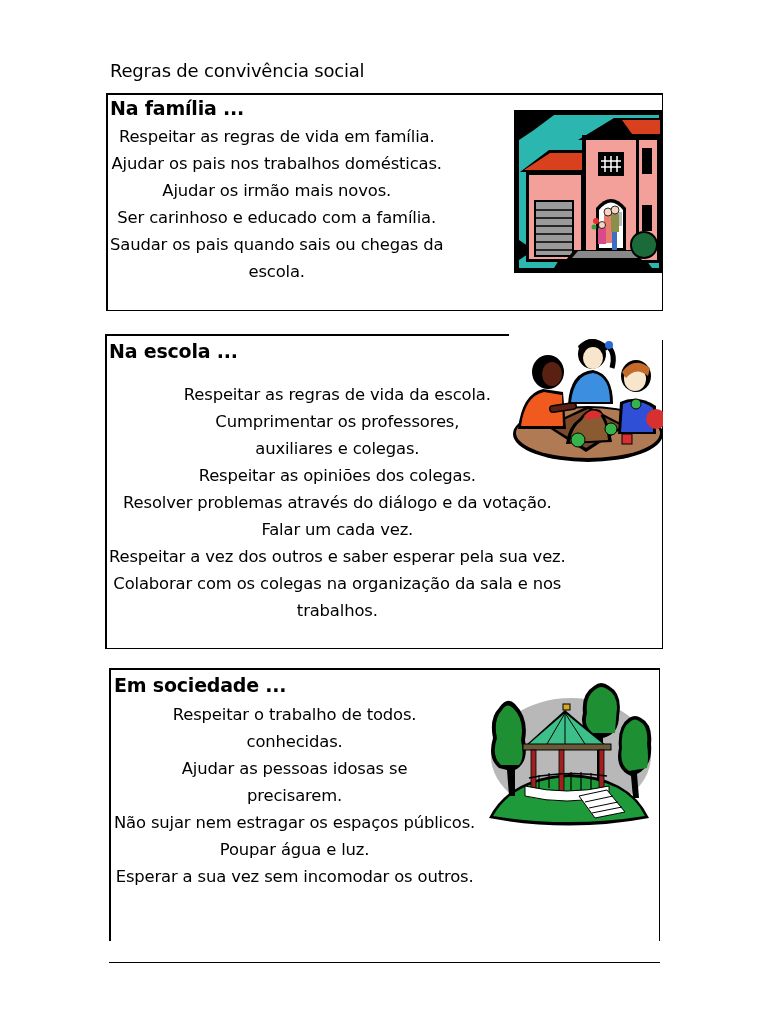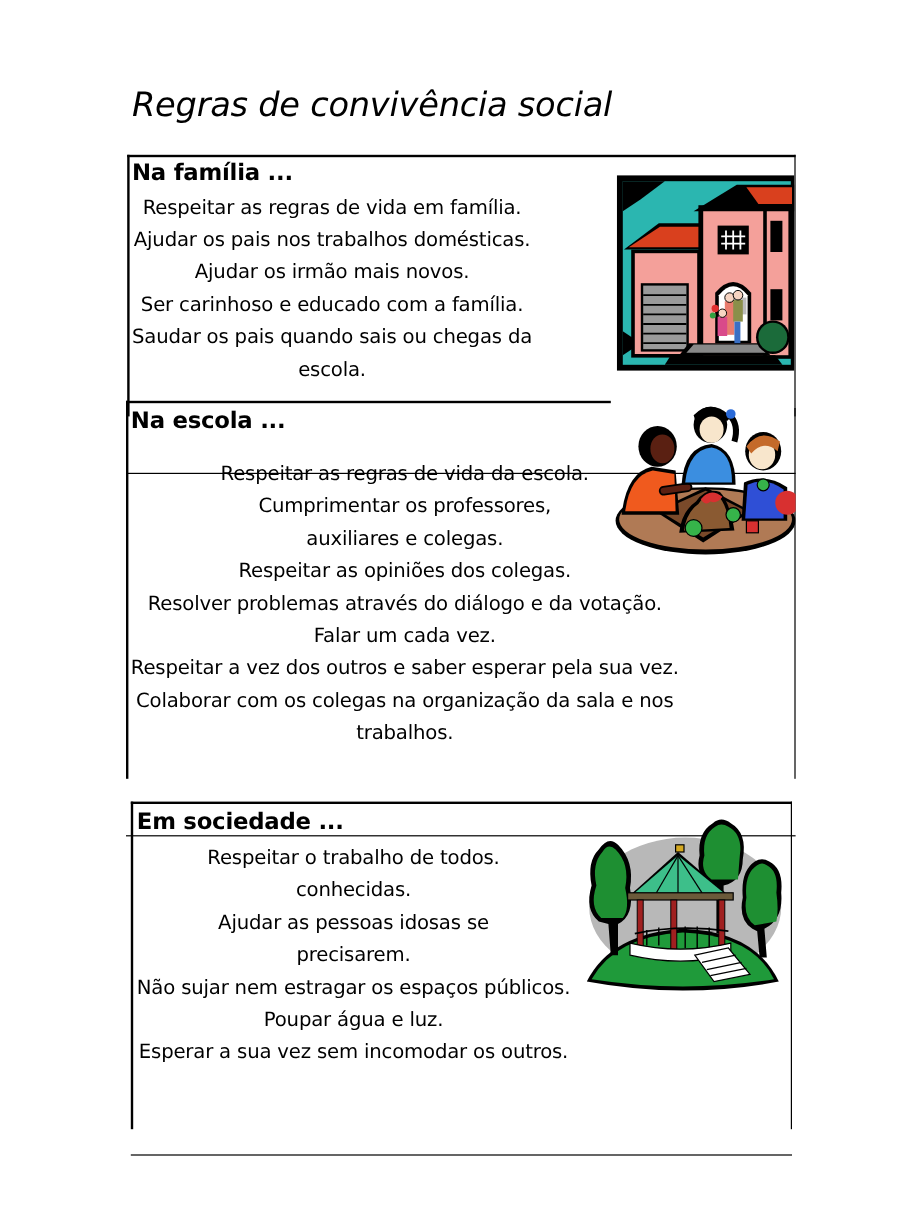--- a/index.html
+++ b/index.html
@@ -1,42 +1,42 @@
 <!DOCTYPE html>
 <html><head>
 <meta charset="utf-8">
 <style>
   html, body { margin: 0; padding: 0; }
   body {
     width: 768px; height: 1024px; background: #ffffff; position: relative; overflow: hidden;
     font-family: "DejaVu Sans", sans-serif; color: #000;
   }
   .page-title {
-    position: absolute; left: 110px; top: 71px;
-    font-size: 28px; letter-spacing: -0.2px; white-space: nowrap; font-style: italic;
+    position: absolute; left: 110px; top: 60px;
+    font-size: 18px; letter-spacing: -0.2px; white-space: nowrap;
   }
   .box {
     position: absolute; box-sizing: border-box;
   }
   .box-border { position: absolute; background: #000; }
   .box-title {
     position: absolute; font-weight: bold; font-size: 19px; white-space: nowrap; letter-spacing: -0.2px;
   }
   .lines { position: absolute; margin: 0; padding: 0; list-style: none; }
   .lines li {
     font-size: 16.4px; line-height: 27px; white-space: nowrap; letter-spacing: -0.15px; text-align: center;
   }
   .illus { position: absolute; }
 </style>
 </head>
 <body>
 
 <div class="page-title">Regras de convivência social</div>
 
-<div class="box" style="left:106px;top:93px;width:557px;height:266px;margin-top:36px;">
+<div class="box" style="left:106px;top:93px;width:557px;height:218px;">
   <div class="box-border" style="left:0;top:0;width:557px;height:1.5px;"></div>
   <div class="box-border" style="left:0;top:0;width:1.5px;height:218px;"></div>
   <div class="box-border" style="right:0;top:0;width:1.5px;height:218px;"></div>
   <div class="box-border" style="left:0;bottom:0;width:557px;height:1.5px;"></div>
 
   <div class="box-title" style="left:4px;top:4px;">Na família ...</div>
   <ul class="lines" style="left:4px;top:30px;">
     <li>Respeitar  as regras de vida em família.</li>
     <li>Ajudar os pais nos trabalhos domésticas.</li>
     <li>Ajudar os irmão mais novos.</li>
@@ -95,21 +95,21 @@
 
     <polygon points="60,140 120,140 128,150 52,150" fill="#000"></polygon>
     <polygon points="64,141 118,141 124,148 58,148" fill="#888"></polygon>
     <polygon points="45,150 132,150 138,158 40,158" fill="#000"></polygon>
 
     <circle cx="130" cy="135" r="14" fill="#000"></circle>
     <circle cx="130" cy="135" r="12" fill="#1b6b3a"></circle>
   </svg>
 </div>
 
-<div class="box" style="left:105px;top:334px;width:558px;height:363px;">
+<div class="box" style="left:105px;top:334px;width:558px;height:315px;">
   <div class="box-border" style="left:0;top:0;width:404px;height:1.5px;"></div>
   <div class="box-border" style="left:0;top:0;width:1.5px;height:315px;"></div>
   <div class="box-border" style="right:0;top:6px;width:1.5px;height:309px;"></div>
   <div class="box-border" style="left:0;bottom:0;width:558px;height:1.5px;"></div>
 
   <div class="box-title" style="left:4px;top:6px;">Na escola ...</div>
   <ul class="lines" style="left:4px;top:32px;margin-top:15px;">
     <li>Respeitar  as regras de vida da escola.</li>
     <li>Cumprimentar os professores,</li>
     <li>auxiliares e colegas.</li>

